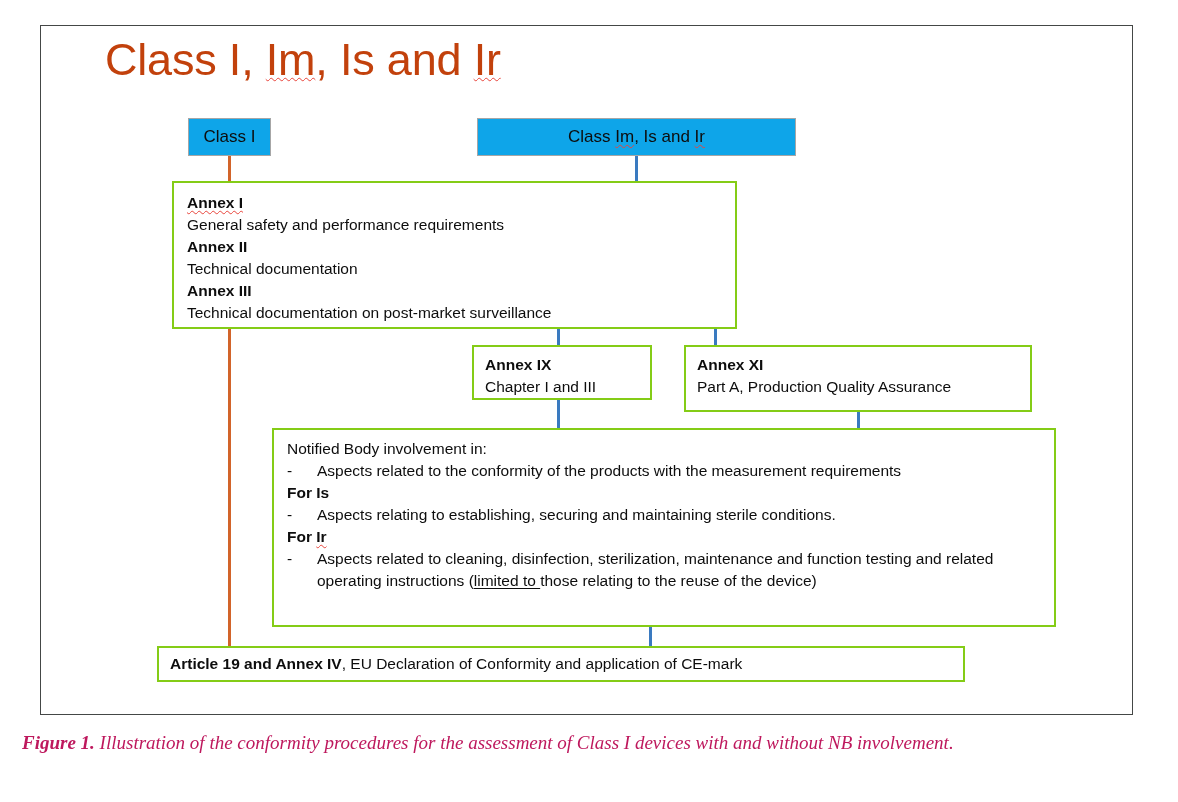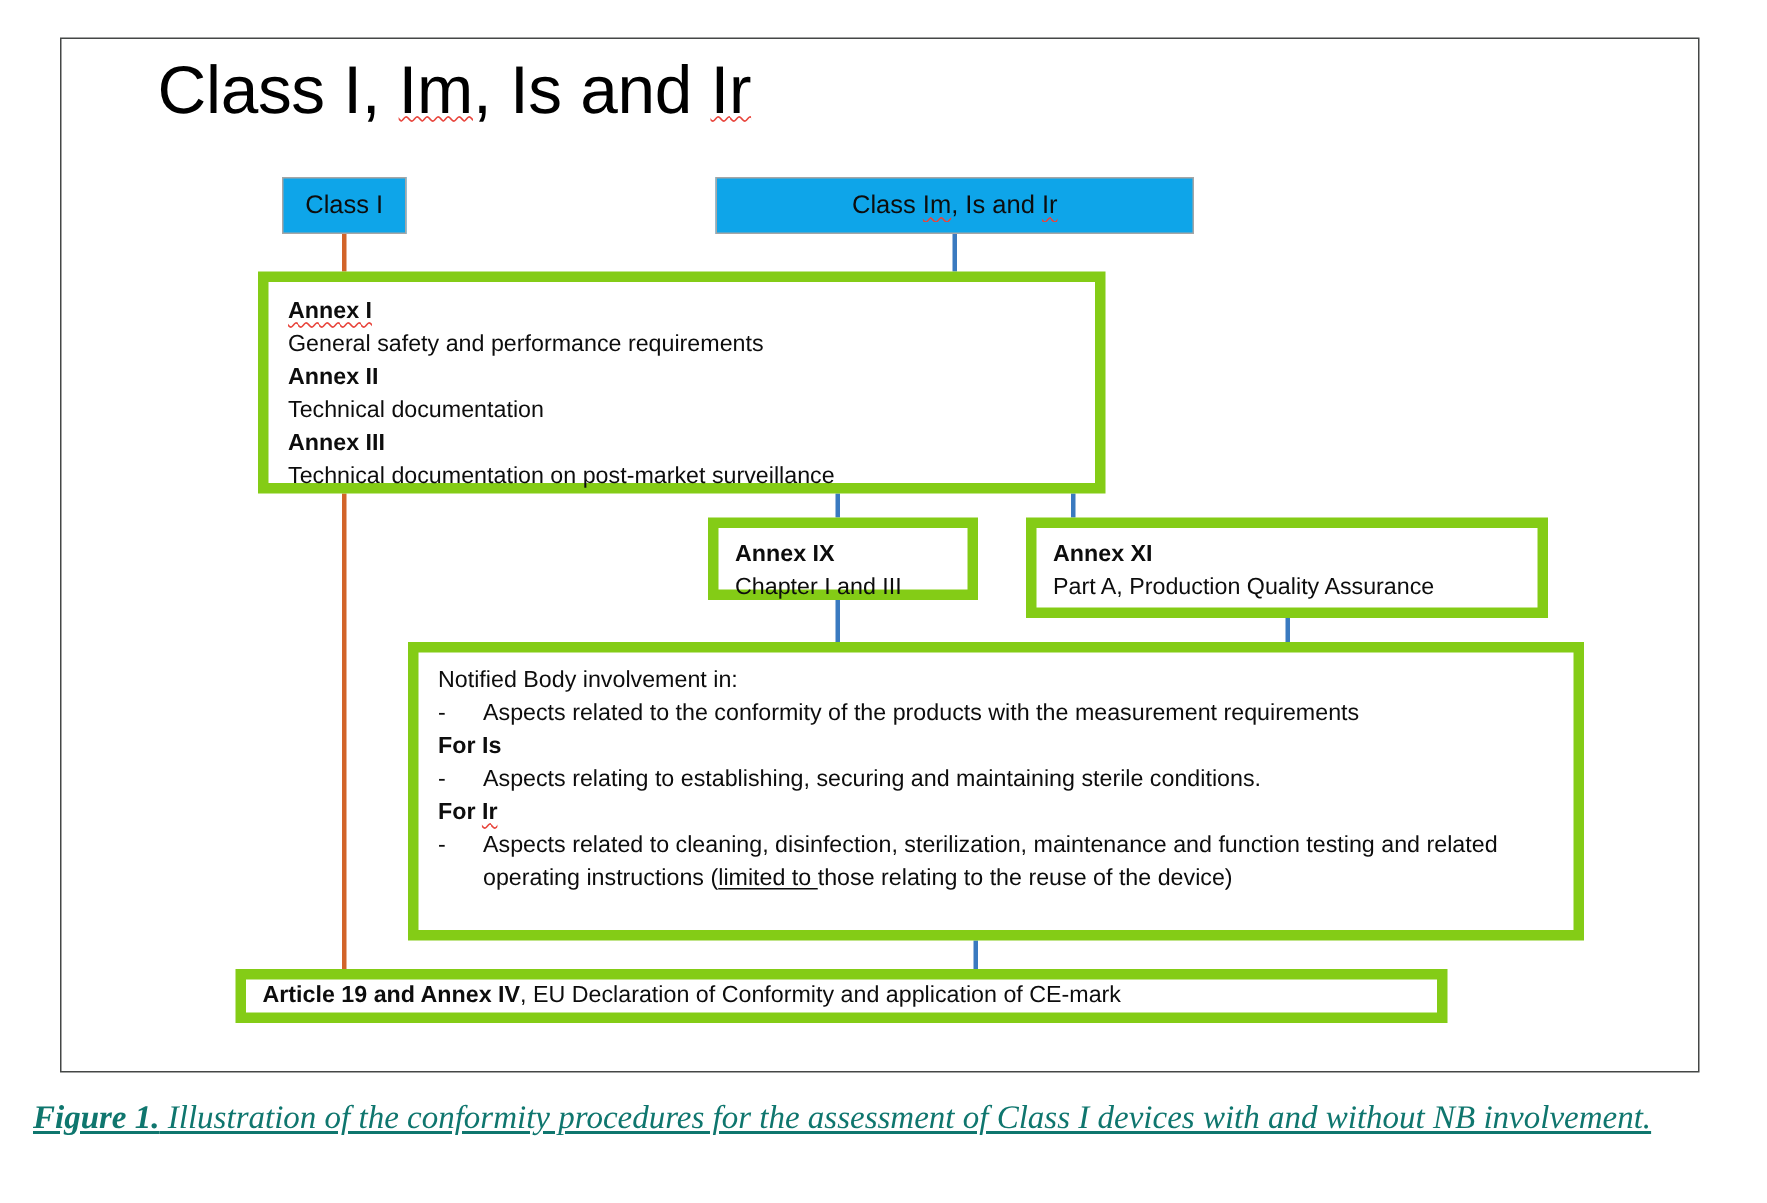--- a/index.html
+++ b/index.html
@@ -20,38 +20,38 @@
     box-sizing:border-box;
     background:#ffffff;
   }
 
   
   #diagram-title{
     position:absolute;
     left:105px; top:36px;
     font-size:45px;
     line-height:1.05;
-    color:#000000;
+    color:#c2410c;
     letter-spacing:-0.2px;
     white-space:nowrap;
   }
   .sq{
     text-decoration:underline;
     text-decoration-color:#e8453c;
     text-decoration-style:wavy;
     text-decoration-thickness:1px;
     text-underline-offset:2px;
   }
 
   
   .node{
     position:absolute;
     box-sizing:border-box;
     background:#ffffff;
-    border:7px solid #84cc16;
+    border:2px solid #84cc16;
     font-size:15.5px;
     color:#0d0d0d;
     line-height:1.42;
   }
   .node.grey{
     background:#0ea5e9;
     border:1px solid #a6a6a6;
     display:flex;
     align-items:center;
     justify-content:center;
@@ -108,25 +108,24 @@
   #conn-nb-article     { left:649px; top:626px;  height:21px; }
   #conn-classi-article { left:228px; top:328px;  height:319px; }
 
   
   #figure-caption{
     position:absolute;
     left:22px; top:729px;
     width:1140px;
     font-family:"Liberation Serif", serif;
     font-style:italic;
-    font-size:22px;
+    font-size:19px;
     line-height:1.45;
-    color:#0f766e;
+    color:#be185d;
     text-align:justify;
-    text-decoration:underline;
   }
   #figure-caption .cap-label{ font-weight:bold; font-style:italic; }
 </style>
 </head>
 <body>
 
 <div id="figure-frame"></div>
 
 <div id="diagram-title"><span>Class I, </span><span class="sq">Im</span><span>, Is and </span><span class="sq">Ir</span></div>
 

